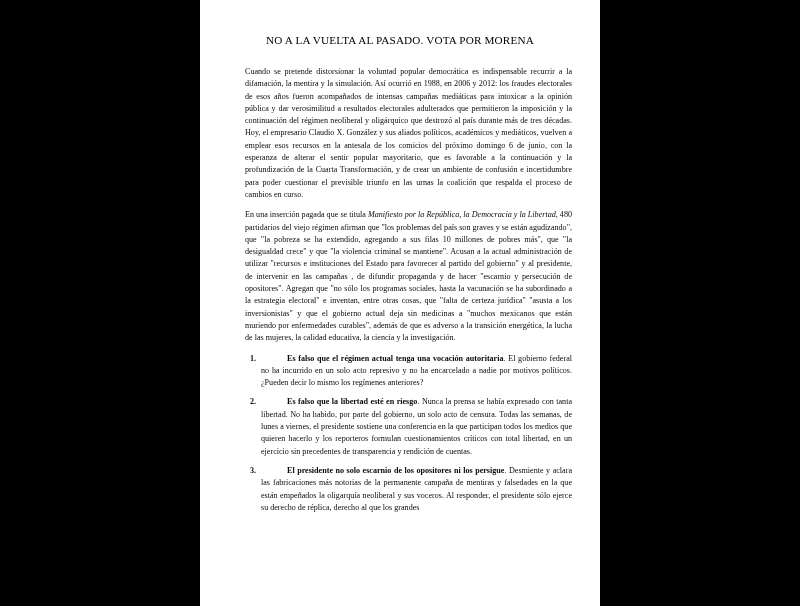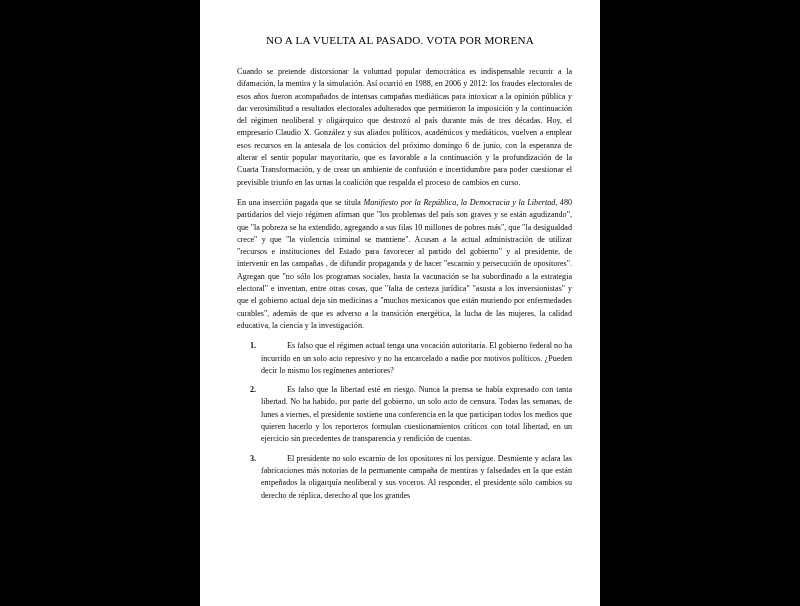--- a/index.html
+++ b/index.html
@@ -36,21 +36,21 @@
     letter-spacing: 0.15px;
     text-align: center;
     margin: 0 0 20px 0;
     color: #000000;
     font-weight: normal;
   }
   .body-text p {
     font-size: 8.1px;
     line-height: 1.52;
     text-align: justify;
-    margin: 0 0 8px 9px;
+    margin: 0 0 8px 17px;
     color: #0a0a0a;
     hyphens: none;
   }
   .body-text p:last-child {
     margin-bottom: 0;
   }
   .body-text em {
   }
   ol.numbered {
     margin: 4px 0 0 0;
@@ -62,21 +62,21 @@
     line-height: 1.52;
     text-align: justify;
     color: #0a0a0a;
     margin-bottom: 7px;
     padding-left: 3px;
   }
   ol.numbered > li::marker {
     font-weight: bold;
   }
   .lead {
-    font-weight: normal;
+    font-weight: bold;
     padding-left: 26px;
   }
 </style>
 </head>
 <body>
 
 <div class="viewer">
   <div class="page">
 
     <h1 class="doc-title">NO A LA VUELTA AL PASADO. VOTA POR MORENA</h1>
@@ -84,18 +84,18 @@
     <div class="body-text">
 
       <p>Cuando se pretende distorsionar la voluntad popular democrática es indispensable recurrir a la difamación, la mentira y la simulación. Así ocurrió en 1988, en 2006 y 2012: los fraudes electorales de esos años fueron acompañados de intensas campañas mediáticas para intoxicar a la opinión pública y dar verosimilitud a resultados electorales adulterados que permitieron la imposición y la continuación del régimen neoliberal y oligárquico que destrozó al país durante más de tres décadas. Hoy, el empresario Claudio X. González y sus aliados políticos, académicos y mediáticos, vuelven a emplear esos recursos en la antesala de los comicios del próximo domingo 6 de junio, con la esperanza de alterar el sentir popular mayoritario, que es favorable a la continuación y la profundización de la Cuarta Transformación, y de crear un ambiente de confusión e incertidumbre para poder cuestionar el previsible triunfo en las urnas la coalición que respalda el proceso de cambios en curso.</p>
 
       <p><span>En una inserción pagada que se titula </span><em>Manifiesto por la República, la Democracia y la Libertad</em><span>, 480 partidarios del viejo régimen afirman que "los problemas del país son graves y se están agudizando", que "la pobreza se ha extendido, agregando a sus filas 10 millones de pobres más", que "la desigualdad crece" y que "la violencia criminal se mantiene". Acusan a la actual administración de utilizar "recursos e instituciones del Estado para favorecer al partido del gobierno" y al presidente, de intervenir en las campañas , de difundir propaganda y de hacer "escarnio y persecución de opositores". Agregan que "no sólo los programas sociales, hasta la vacunación se ha subordinado a la estrategia electoral" e inventan, entre otras cosas, que "falta de certeza jurídica" "asusta a los inversionistas" y que el gobierno actual deja sin medicinas a "muchos mexicanos que están muriendo por enfermedades curables", además de que es adverso a la transición energética, la lucha de las mujeres, la calidad educativa, la ciencia y la investigación.</span></p>
 
 
       <ol class="numbered">
         <li><span class="lead">Es falso que el régimen actual tenga una vocación autoritaria</span><span>. El gobierno federal no ha incurrido en un solo acto represivo y no ha encarcelado a nadie por motivos políticos. ¿Pueden decir lo mismo los regímenes anteriores?</span></li>
         <li><span class="lead">Es falso que la libertad esté en riesgo</span><span>. Nunca la prensa se había expresado con tanta libertad. No ha habido, por parte del gobierno, un solo acto de censura. Todas las semanas, de lunes a viernes, el presidente sostiene una conferencia en la que participan todos los medios que quieren hacerlo y los reporteros formulan cuestionamientos críticos con total libertad, en un ejercicio sin precedentes de transparencia y rendición de cuentas.</span></li>
-        <li><span class="lead">El presidente no solo escarnio de los opositores ni los persigue</span><span>. Desmiente y aclara las fabricaciones más notorias de la permanente campaña de mentiras y falsedades en la que están empeñados la oligarquía neoliberal y sus voceros. Al responder, el presidente sólo cambios su derecho de réplica, derecho al que los grandes</span></li>
+        <li><span class="lead">El presidente no solo escarnio de los opositores ni los persigue</span><span>. Desmiente y aclara las fabricaciones más notorias de la permanente campaña de mentiras y falsedades en la que están empeñados la oligarquía neoliberal y sus voceros. Al responder, el presidente sólo ejerce su derecho de réplica, derecho al que los grandes</span></li>
       </ol>
 
     </div>
   </div>
 </div>
 
 </body></html>

